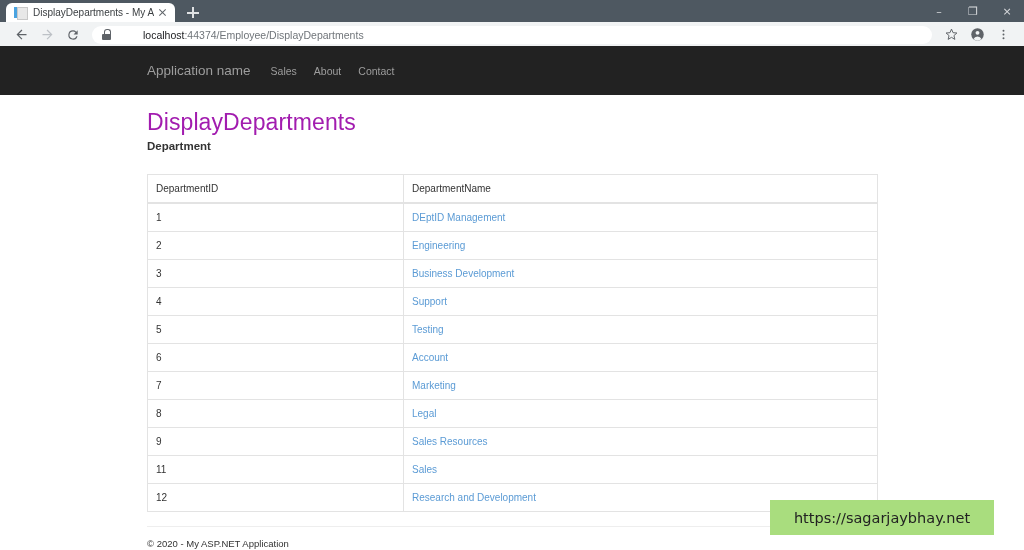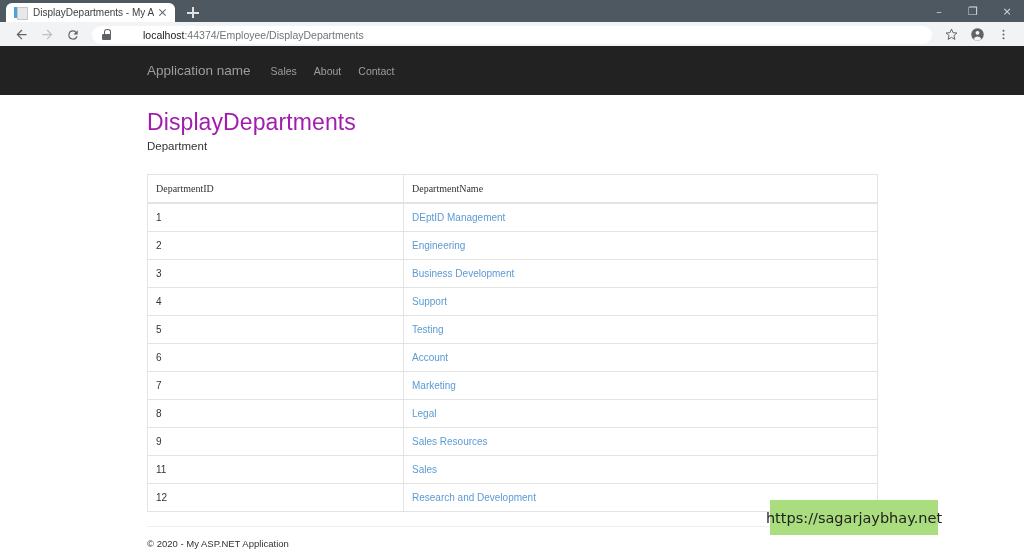--- a/index.html
+++ b/index.html
@@ -243,21 +243,21 @@
   }
   h1.page-title {
     font-size: 23px;
     font-weight: normal;
     color: #a21caf;
     margin: 0 0 4px 0;
     letter-spacing: 0.1px;
   }
   h4.subtitle {
     font-size: 11.5px;
-    font-weight: normal;
+    font-weight: bold;
     color: #333333;
     margin: 0 0 22px 0;
   }
 
   table.dept-table {
     width: 730px;
     border-collapse: collapse;
     border: 1px solid #e3e3e3;
     table-layout: fixed;
   }
@@ -271,21 +271,20 @@
     text-align: left;
     vertical-align: middle;
     height: 23.5px;
     box-sizing: border-box;
   }
   table.dept-table th:last-child,
   table.dept-table td:last-child { border-right: none; }
   table.dept-table th {
     color: #333333;
     border-bottom: 2px solid #e3e3e3;
-    font-family: Liberation Serif, serif;
   }
   table.dept-table td { color: #333333; }
   table.dept-table col.c1 { width: 256px; }
   table.dept-table col.c2 { width: 474px; }
   a.dept-link {
     color: #5b9bd5;
     text-decoration: none;
     font-size: 10px;
     cursor: pointer;
   }
@@ -298,21 +297,21 @@
   .footer {
     padding-top: 11px;
     font-size: 9.5px;
     color: #333333;
   }
 
   .watermark {
     position: absolute;
     left: 770px;
     top: 500px;
-    width: 168px;
+    width: 224px;
     height: 35px;
     background: #a9dd7e;
     display: flex;
     align-items: center;
     justify-content: center;
   }
   .watermark span {
     font-family: "DejaVu Sans", sans-serif;
     font-size: 14.5px;
     color: #222222;

